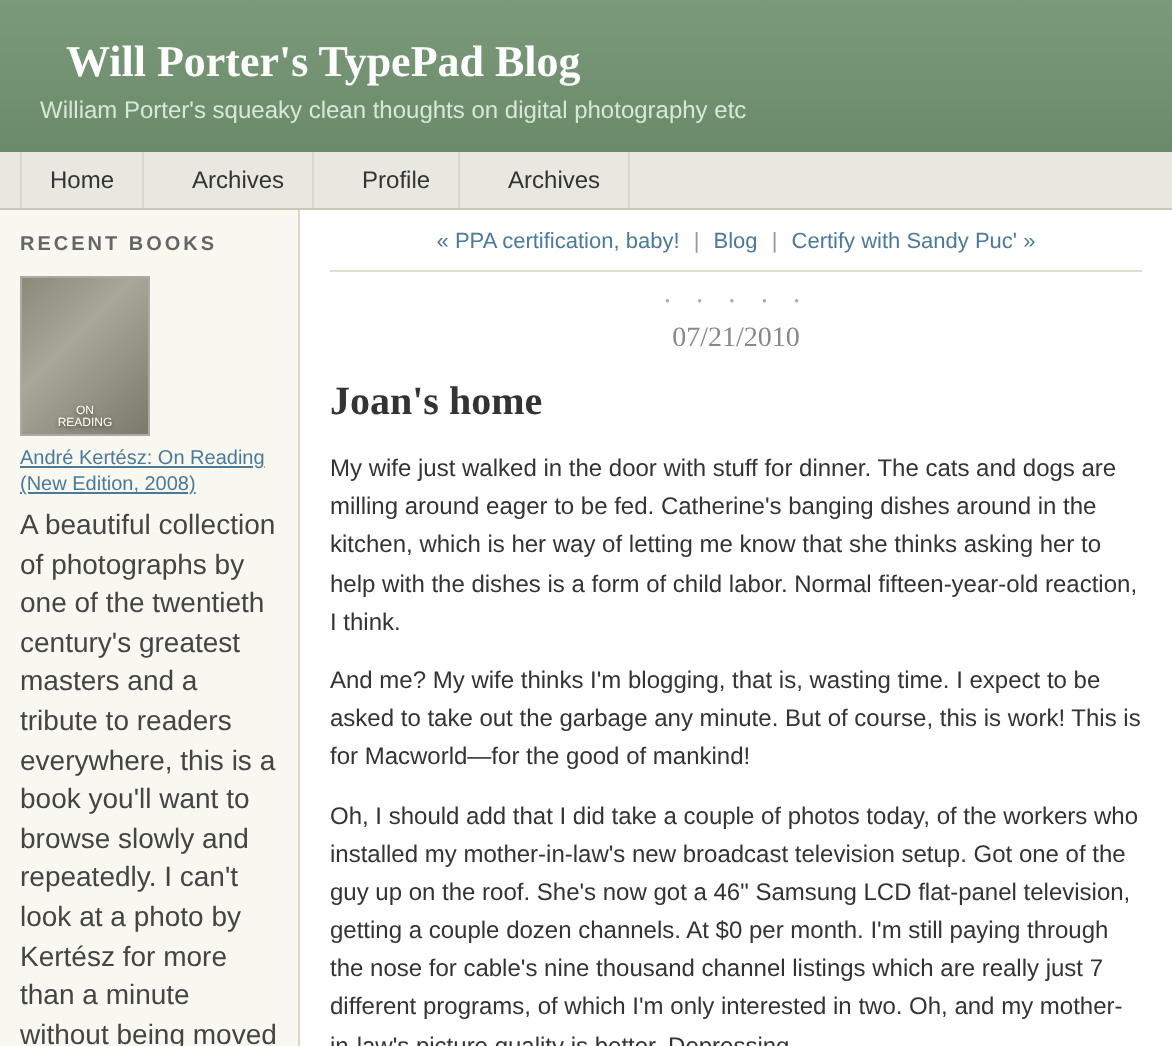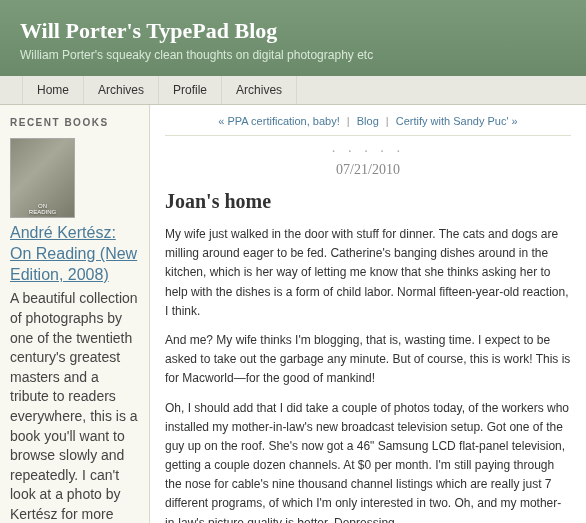--- a/index.html
+++ b/index.html
@@ -9,34 +9,36 @@
     .header {
       background: linear-gradient(to bottom, #7a9a7a, #6a8a6a);
       padding: 18px 20px 14px 20px;
     }
     .header-title {
       color: #fff;
       font-size: 22px;
       font-weight: bold;
       font-family: Georgia, serif;
       margin-bottom: 4px;
+      margin-left: 13px;
     }
     .header-subtitle {
       color: #d8e8d8;
       font-size: 12px;
       font-family: Arial, sans-serif;
     }
 
     
     .nav {
       background: #e8e8e0;
       border-bottom: 1px solid #c8c8b8;
-      padding: 0 22px;
+      padding: 0 10px;
       display: flex;
       align-items: center;
+      gap: 10px;
     }
     .nav-item {
       padding: 7px 14px;
       font-size: 12px;
       font-family: Arial, sans-serif;
       color: #333;
       cursor: pointer;
       border: none;
       background: none;
       border-right: 1px solid #d8d8d0;
@@ -97,21 +99,21 @@
     }
     .book-image-text {
       font-size: 6px;
       color: #fff;
       text-align: center;
       font-family: Arial, sans-serif;
       text-shadow: 0 1px 2px rgba(0,0,0,0.5);
     }
     .book-link {
       color: #4a7a9a;
-      font-size: 16px;
+      font-size: 10px;
       font-family: Arial, sans-serif;
       text-decoration: underline;
       cursor: pointer;
       line-height: 1.3;
       display: block;
       margin-bottom: 4px;
     }
     .book-desc {
       font-size: 14px;
       color: #444;

